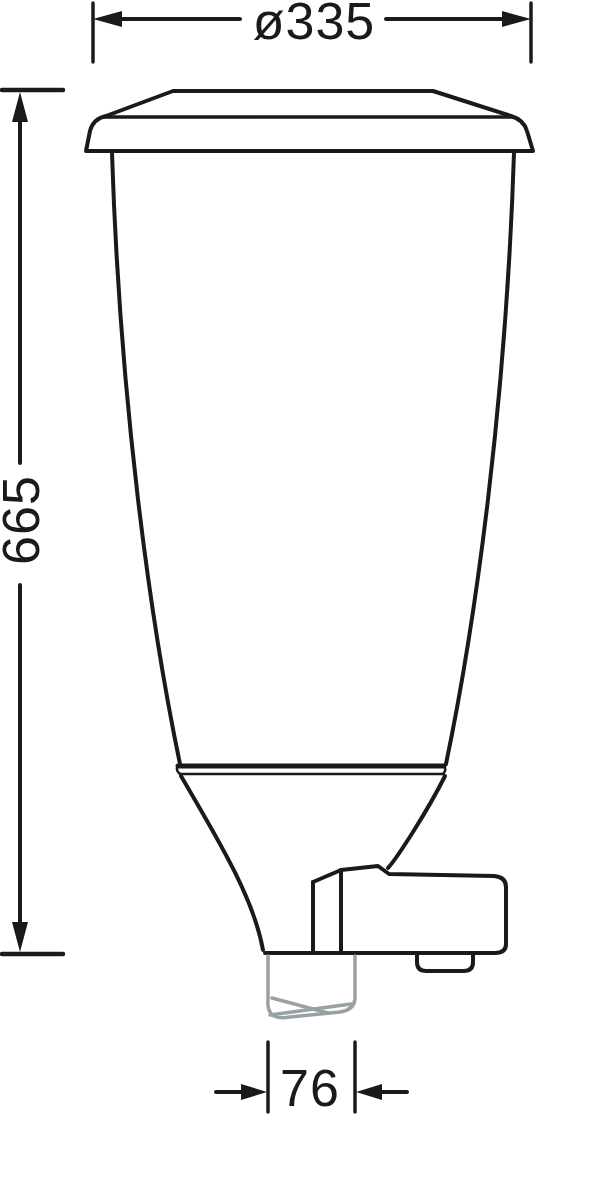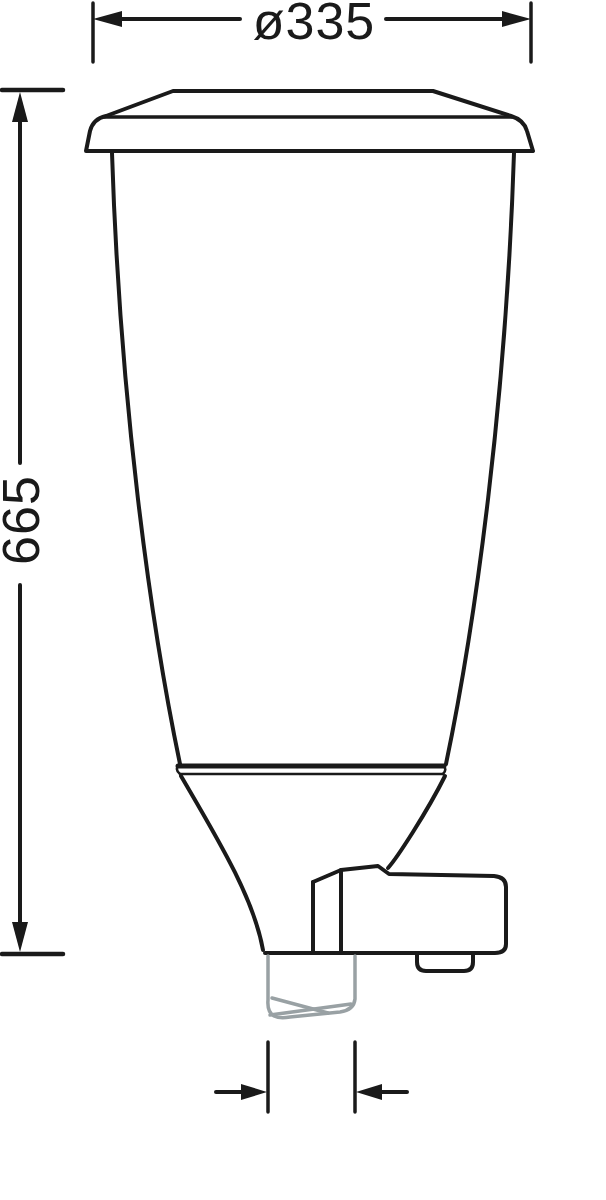--- a/index.html
+++ b/index.html
@@ -97,13 +97,14 @@
       <path class="spout" stroke-width="3.5" d="M268,956 V1000 Q267,1012 274,1016 Q280,1019 290,1017 L340,1012 Q354,1010 355,999 V956"></path>
       <path class="spout" stroke-width="3.5" d="M272,998 L328,1013"></path>
       <path class="spout" stroke-width="3.5" d="M270,1015 L351,1004"></path>
     </g>
   </svg>
 
   <div class="dim-label dim-top">ø335</div>
 
   <div class="dim-label dim-left">665</div>
 
+  <div class="dim-label dim-bottom">76</div>
 </div>
 
 </body></html>

